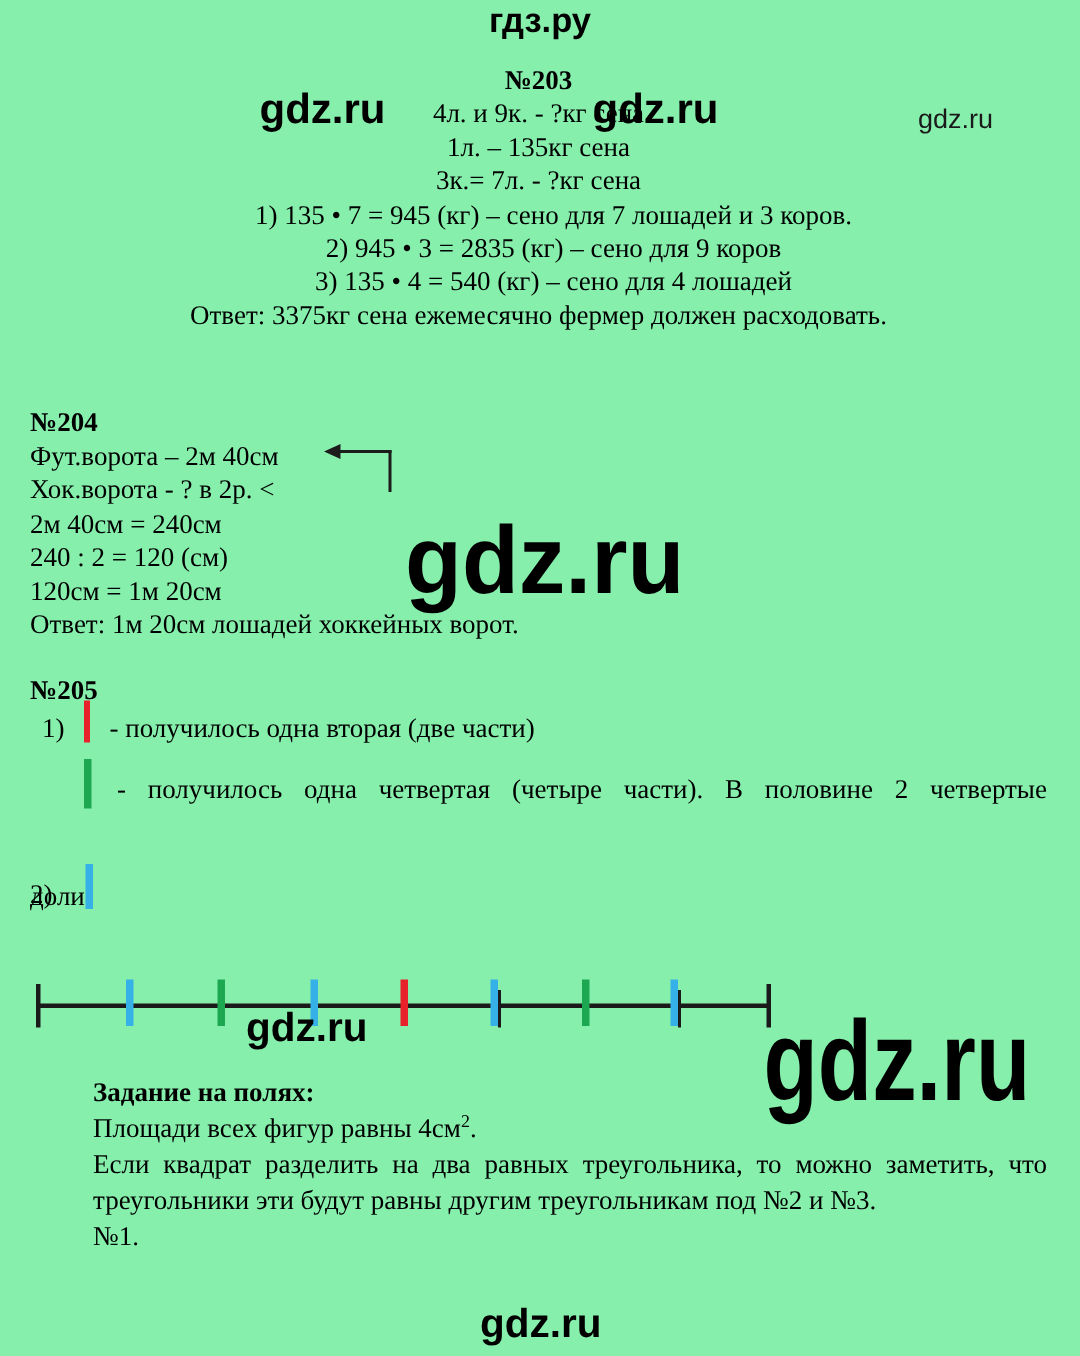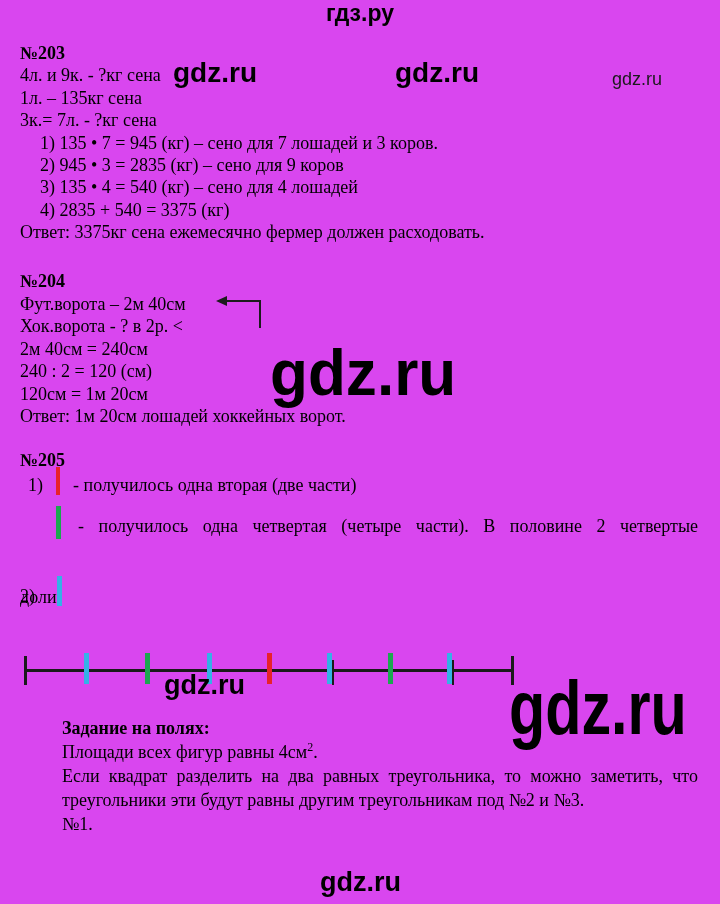--- a/index.html
+++ b/index.html
@@ -1,22 +1,22 @@
 <!DOCTYPE html>
 <html><head>
 <meta charset="utf-8">
 <style>
   html,body{margin:0;padding:0;background:#fff;}
-  .page{position:relative;width:720px;height:904px;background:#d946ef;overflow:hidden;
+  .page{position:relative;width:720px;height:904px;background:#86efac;overflow:hidden;
         font-family:"Liberation Serif", serif;color:#000;}
   .b{font-weight:bold;}
   .abs{position:absolute;}
   
   .sec{position:absolute;left:20px;right:22px;font-size:18px;}
-  .s203{top:42px;line-height:22.4px;}
+  .s203{top:42px;line-height:22.4px;text-align:center;}
   .s204{top:270px;line-height:22.5px;}
   .sbottom{top:716px;line-height:24px;margin-left:42px;}
   .indent{padding-left:20px;}
   .force-just{text-align:justify;text-align-last:justify;}
   sup{font-size:12px;line-height:0;}
   
   .hdr{position:absolute;top:0;left:0;right:0;text-align:center;font-size:23px;font-weight:bold;
        font-family:"Liberation Sans", sans-serif;}
   .wm{position:absolute;font-family:"Liberation Sans", sans-serif;font-weight:bold;line-height:1;white-space:nowrap;}
   .wm-sm{font-size:28px;}
@@ -50,21 +50,20 @@
   <div class="wm wm-thin abs" style="left:612px;top:70px;font-family:'Liberation Sans',sans-serif;position:absolute;">gdz.ru</div>
 
   <div class="sec s203">
     <div class="b">№203</div>
     <div>4л. и 9к. - ?кг сена</div>
     <div>1л. – 135кг сена</div>
     <div>3к.= 7л. - ?кг сена</div>
     <div class="indent">1) 135 • 7 = 945 (кг) – сено для 7 лошадей и 3 коров.</div>
     <div class="indent">2) 945 • 3 = 2835 (кг) – сено для 9 коров</div>
     <div class="indent">3) 135 • 4 = 540 (кг) – сено для 4 лошадей</div>
-    <div class="indent">4) 2835 + 540 = 3375 (кг)</div>
     <div>Ответ: 3375кг сена ежемесячно фермер должен расходовать.</div>
   </div>
 
   <div class="sec s204">
     <div class="b">№204</div>
     <div>Фут.ворота – 2м 40см</div>
     <div>Хок.ворота - ? в 2р. &lt;</div>
     <div>2м 40см = 240см</div>
     <div>240 : 2 = 120 (см)</div>
     <div>120см = 1м 20см</div>

